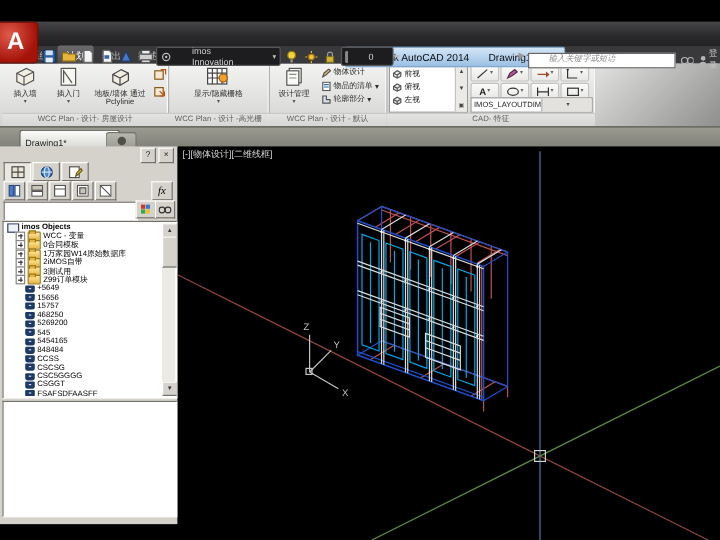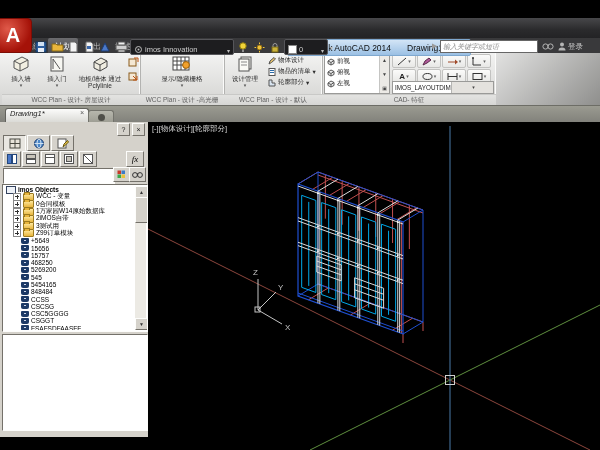--- a/index.html
+++ b/index.html
@@ -8,29 +8,29 @@
   
   .titlebar{position:absolute;left:0;top:18px;width:600px;height:20px;
             background:linear-gradient(#47474a,#2a2a2c 60%,#232325);}
   .applogo{position:absolute;left:-6px;top:18px;width:36px;height:33px;z-index:6;
            background:radial-gradient(circle at 35% 30%,#e05a4a,#a51208 70%);
            border:1px solid #7d0d05;border-radius:4px;color:#fff;font-weight:bold;
            font-size:20px;display:flex;align-items:center;justify-content:center;}
   .qat{position:absolute;left:34px;top:21px;display:flex;gap:2px;align-items:center;z-index:5;}
   .qicon{width:14px;height:14px;display:flex;align-items:center;justify-content:center;}
   .combo-dark{height:14px;background:#1d1d1f;border:1px solid #56565a;border-radius:2px;
-              color:#cfcfcf;font-size:7.5px;display:flex;align-items:flex-end;padding:0 3px;gap:2px;}
+              color:#cfcfcf;font-size:7.5px;display:flex;align-items:center;padding:0 3px;gap:17px;}
   .caret{font-size:6px;color:#bfbfbf;}
   .title-hl{position:absolute;left:287px;top:21px;height:15px;z-index:4;
             background:linear-gradient(#d3e5f6,#9bc0e4);border-radius:2px;border:1px solid #7fa8cf;
             display:flex;align-items:center;padding:0 9px;gap:16px;font-size:8.5px;color:#0e0e0e;}
   .title-arrow{position:absolute;left:432px;top:24px;color:#9a9a9a;font-size:7px;z-index:4;}
   .search-wrap{position:absolute;left:440px;top:22px;display:flex;align-items:center;gap:4px;z-index:4;}
   .search-input{width:92px;height:11px;background:#fff;border:1px solid #666;font-size:7px;
-                color:#333;padding:0 2px;font-family:Liberation Mono, monospace;}
+                color:#333;padding:0 16px;font-family:Liberation Mono, monospace;}
   .search-input::placeholder{color:#8d8d8d;font-style:italic;}
   .signin{display:flex;align-items:center;gap:2px;color:#c9c9c9;font-size:7.5px;}
   
   .tabrow{position:absolute;left:0;top:38px;width:600px;height:15px;background:#39393b;
           display:flex;align-items:flex-end;}
   .rtabs{display:flex;margin-left:18px;height:15px;align-items:stretch;}
   .rtab{padding:2px 7px 1px;font-size:8px;color:#b9b9b9;display:flex;align-items:center;}
   .rtab.active{background:linear-gradient(#6b6b6e,#4d4d50);color:#fff;border-radius:2px 2px 0 0;}
   .rtab-tools{margin-left:6px;display:flex;align-items:center;gap:2px;color:#9f9f9f;font-size:6px;}
   .rtab-toolbtn{width:15px;height:10px;background:#4a4a4c;border:1px solid #5c5c5e;border-radius:2px;}
@@ -61,23 +61,23 @@
            border:1px solid #c2c2c0;border-radius:2px;background:linear-gradient(#fbfbfa,#e8e8e6);}
   .toolbtn .caret2{font-size:5px;color:#666;}
   .dimcombo{position:absolute;left:70px;top:28px;width:100px;height:11px;background:#fff;
             border:1px solid #9a9a98;display:flex;align-items:center;font-size:6.3px;color:#222;}
   .dimcombo span{flex:1;padding-left:2px;}
   .dimcombo .dd{width:10px;text-align:center;font-size:5px;color:#444;background:#e4e2de;
                 border-left:1px solid #b5b5b3;height:100%;line-height:11px;}
   
   .filebar{position:absolute;left:0;top:105px;width:600px;height:17px;
            background:linear-gradient(#9b9b91,#80807a);border-top:1px solid #6d6d66;}
-  .ftab{position:absolute;left:5px;top:2px;width:74px;height:15px;border:1px solid #62625c;border-bottom:none;
+  .ftab{position:absolute;left:16px;top:2px;width:74px;height:15px;border:1px solid #62625c;border-bottom:none;
         border-radius:3px 3px 0 0;background:linear-gradient(#fbfbfa,#d6d6d1);
-        display:flex;align-items:flex-start;font-size:7.5px;color:#222;padding:0 4px;gap:5px;font-style:italic;}
+        display:flex;align-items:flex-end;font-size:7.5px;color:#222;padding:0 4px;gap:5px;}
   .ftab .fx{color:#555;font-size:7px;}
   .fstub{position:absolute;left:88px;top:4px;width:24px;height:13px;border-radius:3px 3px 0 0;
          background:linear-gradient(#b7b7ad,#9a9a90);border:1px solid #73736c;border-bottom:none;
          display:flex;align-items:center;justify-content:center;}
   .fstub i{width:7px;height:7px;border-radius:50%;background:#4f4f49;display:block;}
   
   .palette{position:absolute;left:0;top:122px;width:148px;height:315px;background:#d5d2cb;}
   .raised{border:1px solid;border-color:#fdfdfb #74716a #74716a #fdfdfb;background:#d5d2cb;}
   .sunken{border:1px solid;border-color:#74716a #fdfdfb #fdfdfb #74716a;background:#fff;}
   .pal-close-row{position:absolute;right:3px;top:1px;display:flex;gap:2px;}
@@ -729,18 +729,18 @@
         <line x1="110" y1="188" x2="134" y2="202"></line>
         <rect x="107" y="185" width="5" height="5" fill="none" stroke="#c4c4c4"></rect>
         <text x="105" y="153">Z</text>
         <text x="130" y="168">Y</text>
         <text x="137" y="208">X</text>
       </g>
     </svg>
     <div class="vp-label">
       <span>[-]</span>
       <span>[物体设计]</span>
-      <span>[轮廓部分]</span>
+      <span>[二维线框]</span>
     </div>
   </div>
 
   <div class="bottom-strip"></div>
 </div>
 
 </body></html>

